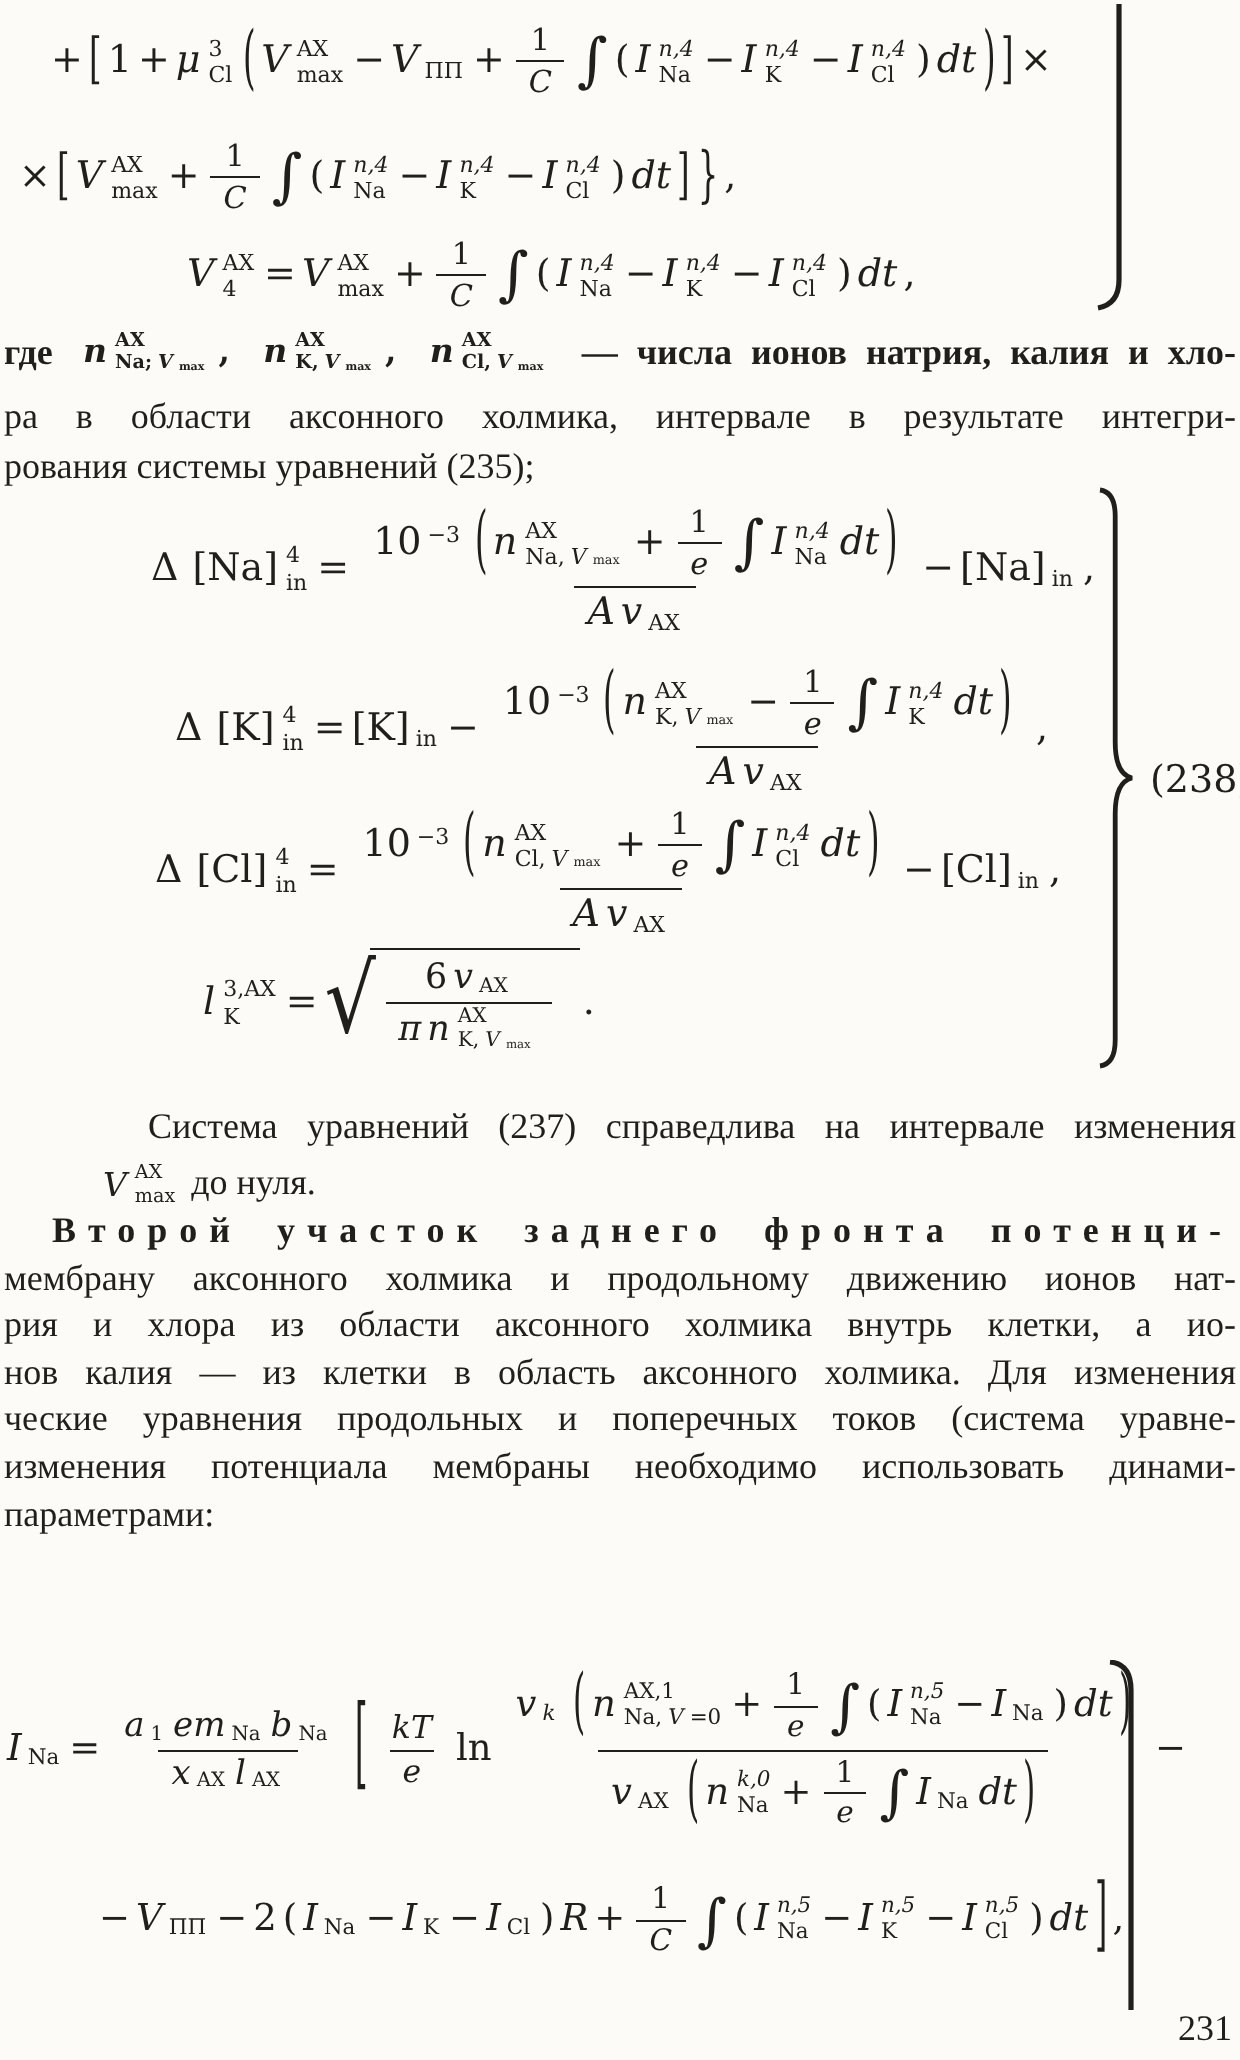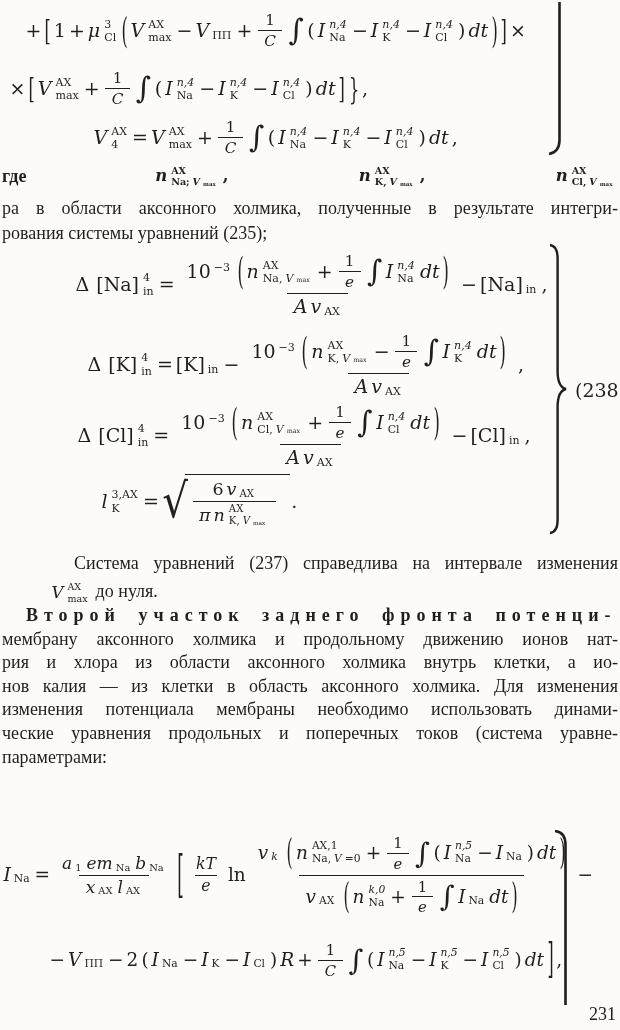--- a/index.html
+++ b/index.html
@@ -352,22 +352,23 @@
                   <span class="tok rm">Cl,</span>
                   <span class="tok it">V</span>
                   <span class="sbt">
                     <span class="tok rm">max</span>
                   </span>
                 </span>
               </span>
             </span>
           </span>
         </span>
-    </div>
-    <div class="ln jline">ра в области аксонного холмика, полученные в результате интегри-</div>
+      <span class="tail">— числа ионов натрия, калия и хло-</span>
+    </div>
+    <div class="ln jline">ра в области аксонного холмика, интервале в результате интегри-</div>
     <div class="ln">рования системы уравнений (235);</div>
   </div>
 
   <div class="eline r1">
       <span class="mrow">
         <span class="tok rm">Δ</span>
         <span class="gap" style="width: 4px;"></span>
         <span class="sst">
           <span class="tok rm">[Na]</span>
           <span class="ss">
@@ -677,22 +678,22 @@
     </div>
   </div>
 
   <div class="tblock p2">
     <div class="ln ind">
       <span class="spc">Второй участок заднего фронта потенци-</span>
     </div>
     <div class="ln jline">мембрану аксонного холмика и продольному движению ионов нат-</div>
     <div class="ln jline">рия и хлора из области аксонного холмика внутрь клетки, а ио-</div>
     <div class="ln jline">нов калия — из клетки в область аксонного холмика. Для изменения</div>
+    <div class="ln jline">ческие уравнения продольных и поперечных токов (система уравне-</div>
     <div class="ln jline">изменения потенциала мембраны необходимо использовать динами-</div>
-    <div class="ln jline">ческие уравнения продольных и поперечных токов (система уравне-</div>
     <div class="ln">параметрами:</div>
   </div>
 
   <div class="eline e4">
       <span class="mrow">
         <span class="tok it">I</span>
         <span class="sbt">
           <span class="tok rm">Na</span>
         </span>
         <span class="tok rm">=</span>

